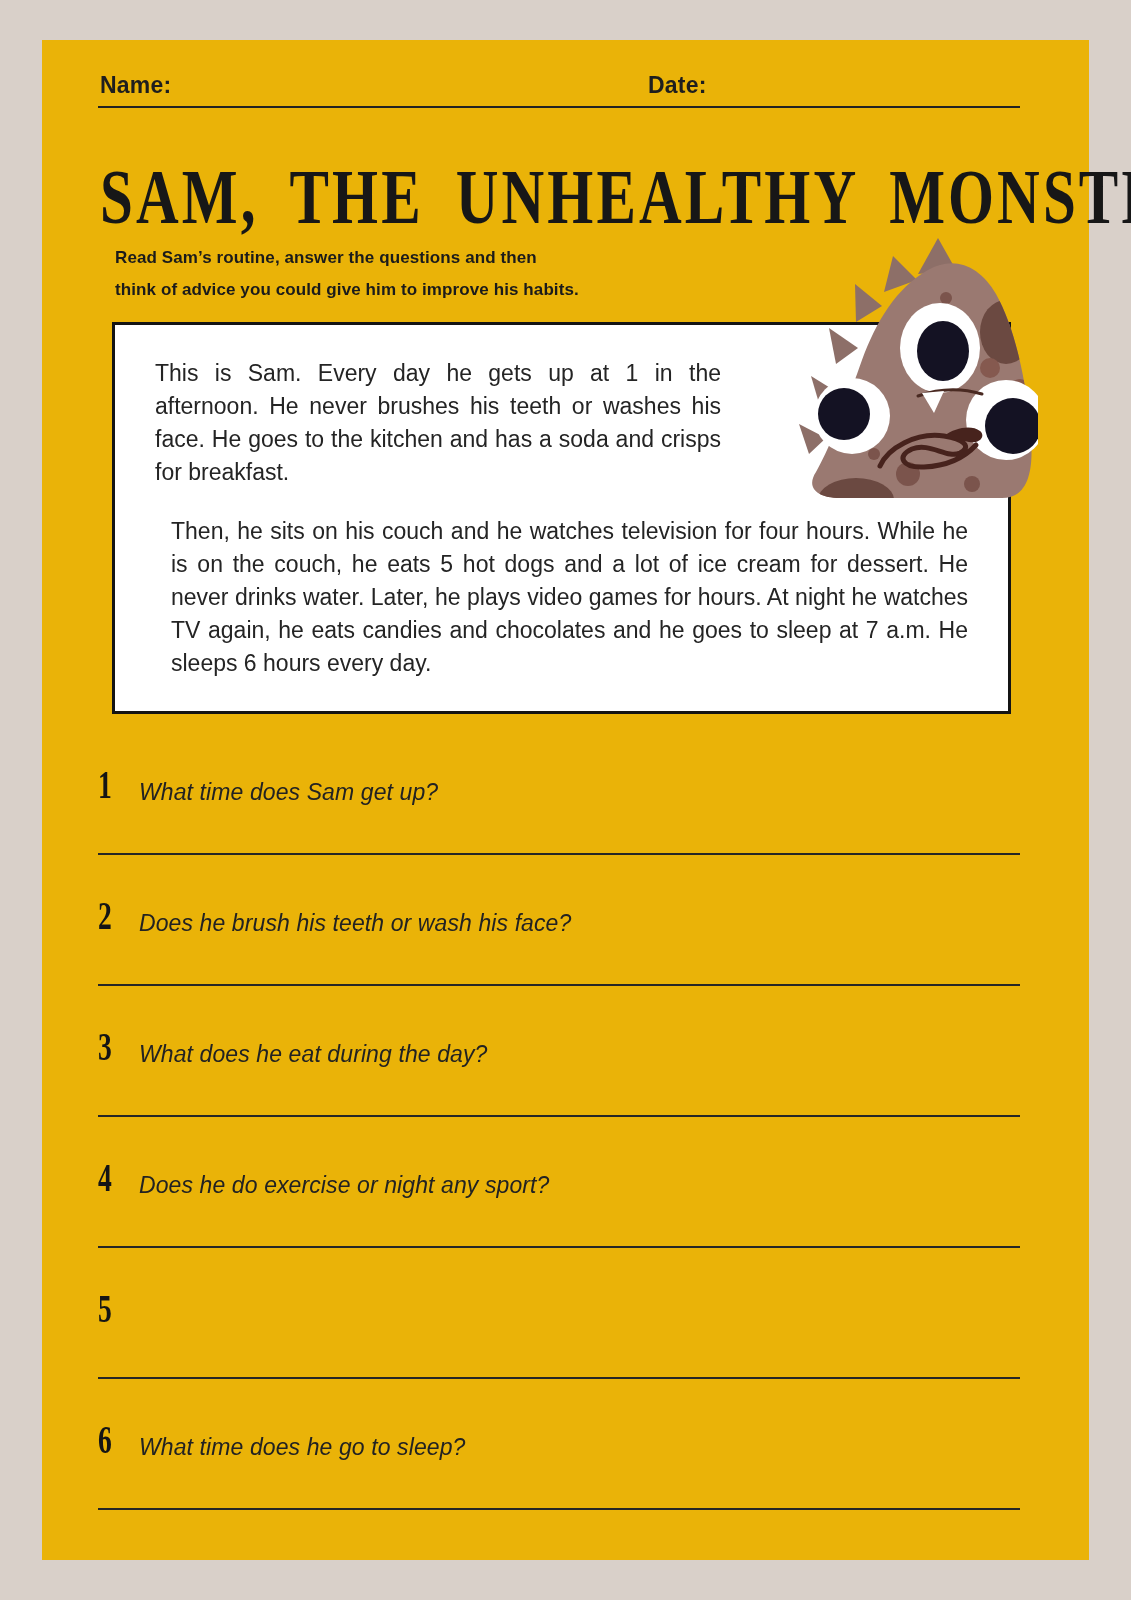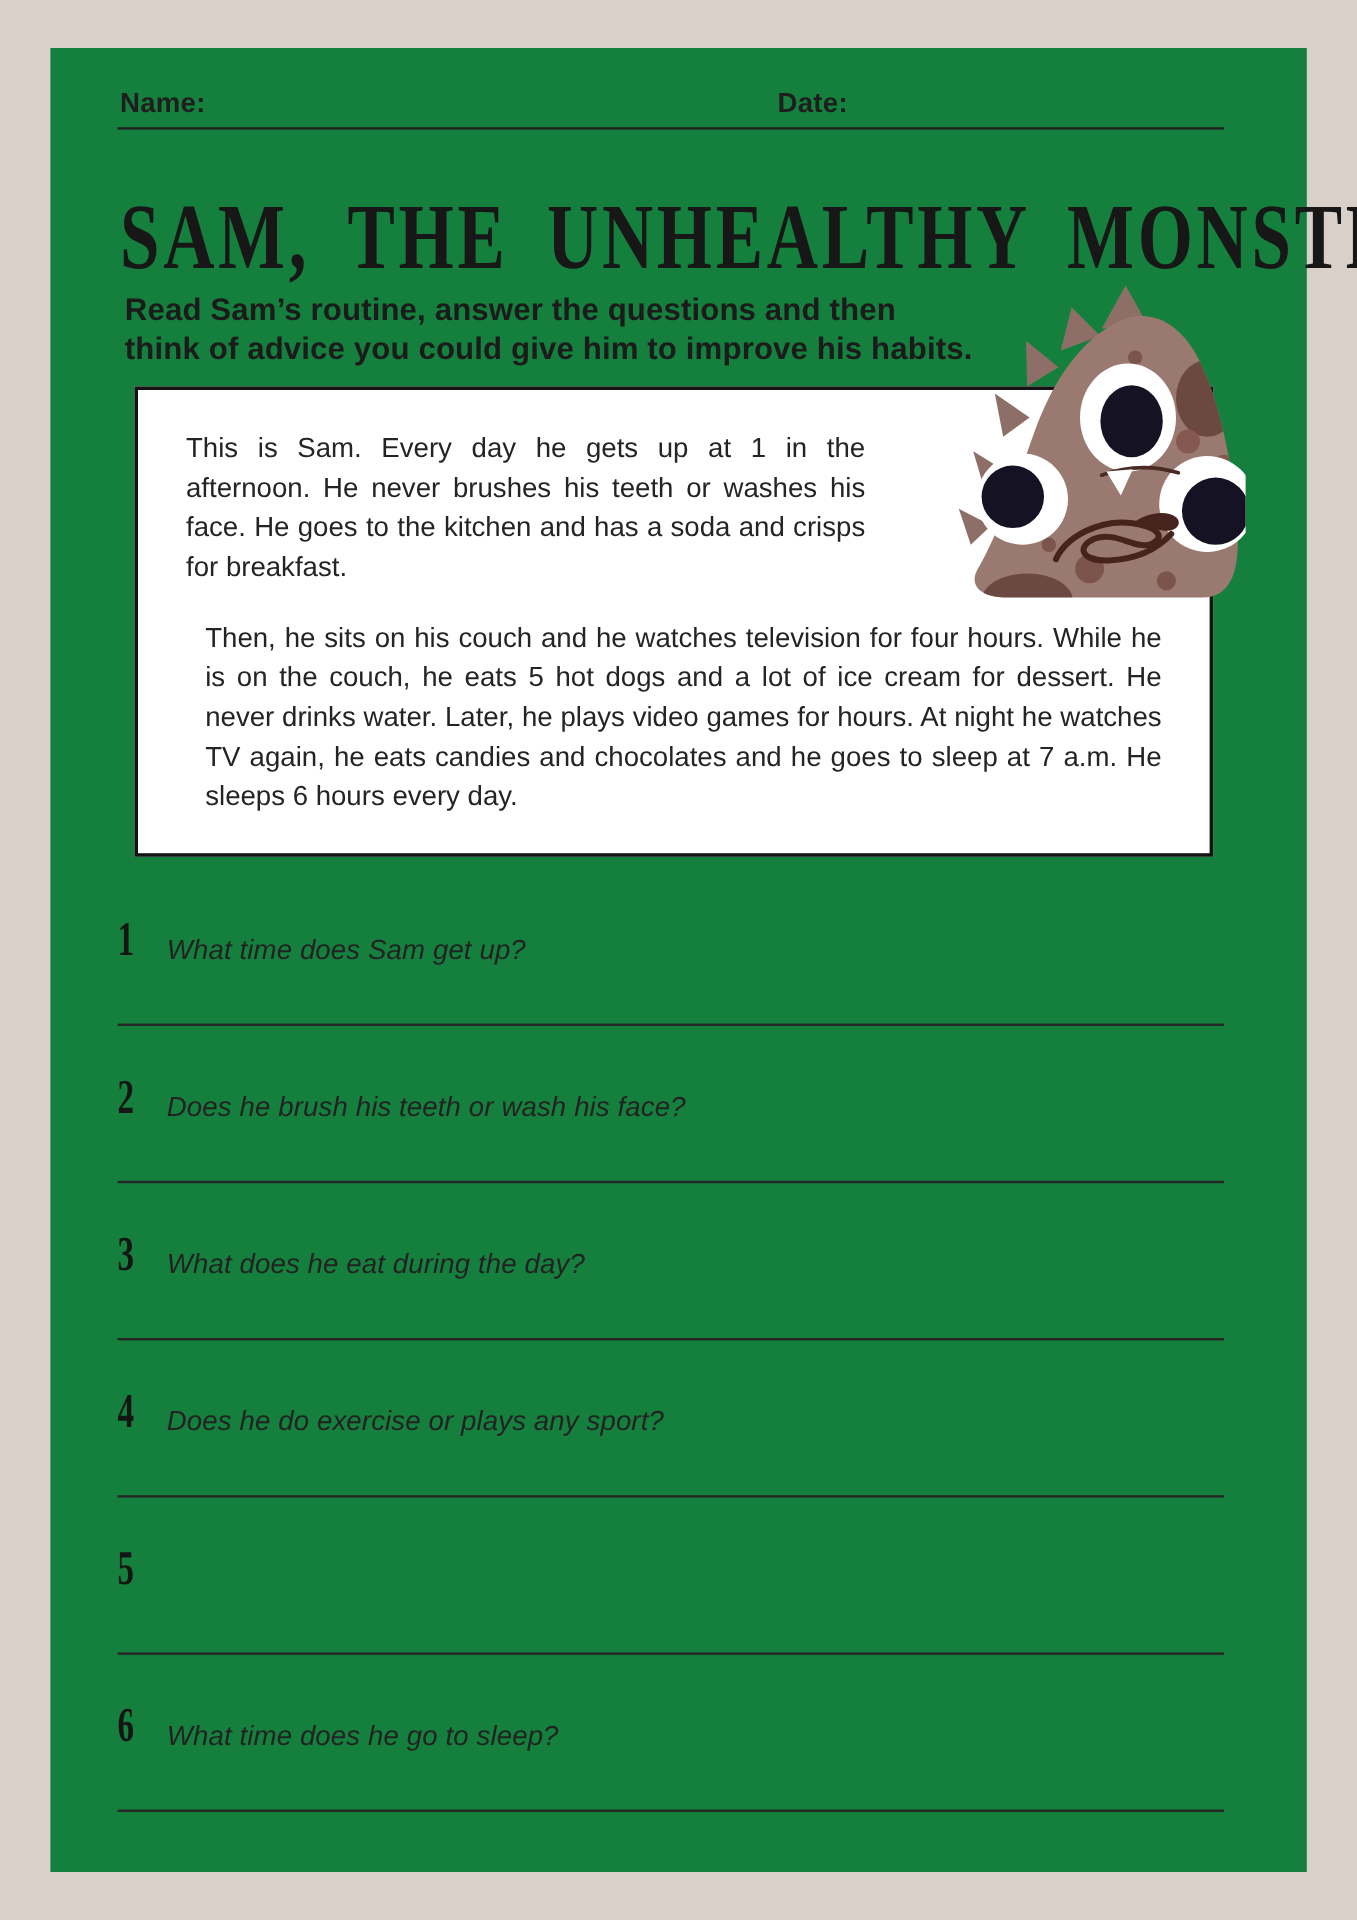--- a/index.html
+++ b/index.html
@@ -9,21 +9,21 @@
     width: 1131px;
     height: 1600px;
     padding: 40px 42px;
     font-family: "Liberation Sans", "DejaVu Sans", sans-serif;
     color: #1e1e1e;
   }
   .page {
     position: relative;
     width: 1047px;
     height: 1520px;
-    background: #15803d;
+    background: #eab308;
     overflow: visible;
   }
 
   
   .header {
     position: absolute;
     left: 56px; top: 28px;
     width: 922px; height: 40px;
     border-bottom: 2px solid #222222;
   }
@@ -48,22 +48,22 @@
     word-spacing: 14px;
     white-space: nowrap;
     color: #171717;
     transform: scale(1.02, 1.34);
     transform-origin: left top;
   }
 
   
   .instructions {
     position: absolute;
-    left: 62px; top: 202px;
-    font-size: 26px;
+    left: 73px; top: 202px;
+    font-size: 17px;
     font-weight: 700;
     line-height: 32px;
     letter-spacing: 0.1px;
     color: #1b1b1b;
   }
 
   
   .passage-box {
     position: absolute;
     left: 70px; top: 282px;
@@ -223,21 +223,21 @@
       <div class="q-row">
         <span class="q-num">3</span>
         <span class="q-text">What does he eat during the day?</span>
       </div>
       <div class="answer-line"></div>
     </div>
 
     <div class="q">
       <div class="q-row">
         <span class="q-num">4</span>
-        <span class="q-text">Does he do exercise or plays any sport?</span>
+        <span class="q-text">Does he do exercise or night any sport?</span>
       </div>
       <div class="answer-line"></div>
     </div>
 
     <div class="q">
       <div class="q-row">
         <span class="q-num">5</span>
       </div>
       <div class="answer-line"></div>
     </div>

